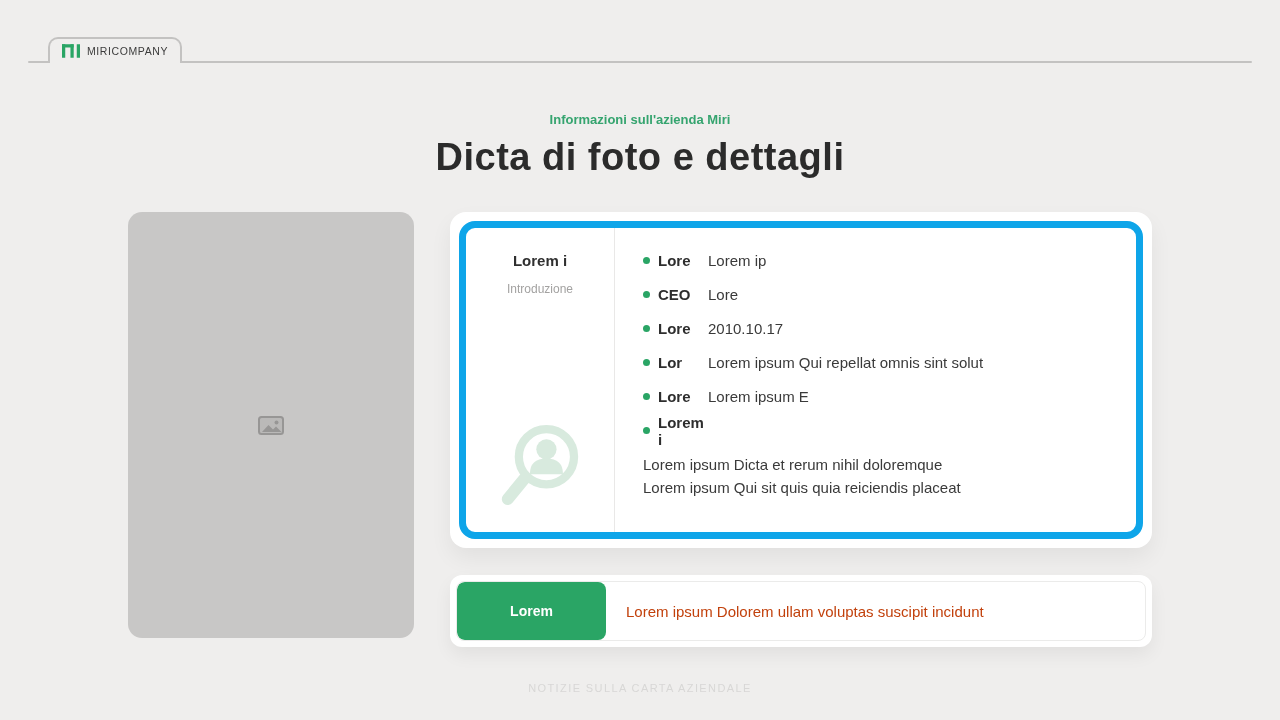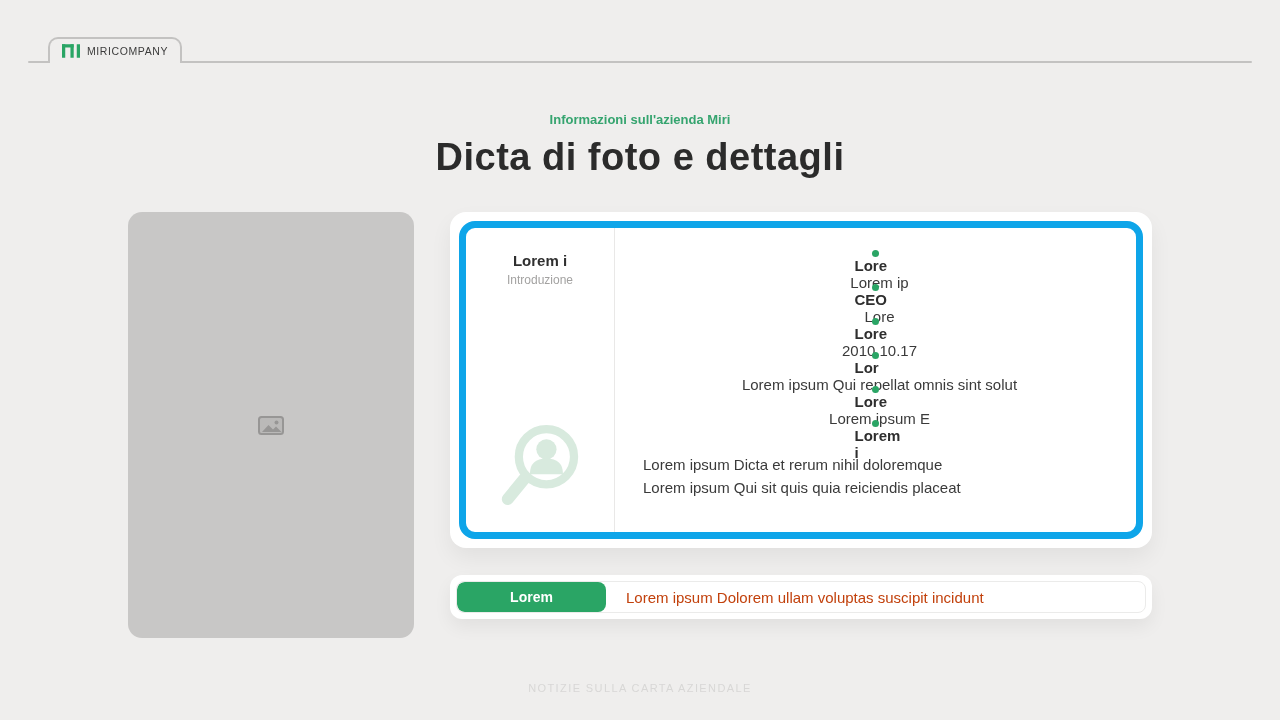--- a/index.html
+++ b/index.html
@@ -61,42 +61,42 @@
     width:100%;height:100%;
     border:7px solid #0ea5e9;border-radius:16px;
     display:flex;overflow:hidden;background:#fff;
   }
   .profile-col{
     width:148px;flex:none;
     display:flex;flex-direction:column;align-items:center;
     padding-top:22px;padding-bottom:14px;
   }
   .profile-title{font-size:15px;font-weight:700;color:#2f2f2f;line-height:21px;}
-  .profile-subtitle{font-size:12px;color:#a3a2a1;margin-top:2px;}
+  .profile-subtitle{font-size:12px;color:#a3a2a1;margin-top:11px;}
   .profile-icon{margin-top:auto;}
   .v-divider{width:1px;background:#e9e8e7;flex:none;margin:0;}
   .detail-col{
     flex:1;padding:22px 20px 16px 28px;
   }
   .detail-row{
-    display:flex;align-items:center;height:21px;margin-bottom:13px;flex-direction:column;
+    display:flex;align-items:center;height:21px;margin-bottom:13px;
   }
   .bullet{
     width:7px;height:7px;border-radius:50%;
     background:var(--accent);flex:none;margin-right:8px;
   }
   .detail-label{
     font-size:15px;font-weight:700;color:#2e2e2e;width:50px;flex:none;
   }
   .detail-value{font-size:15px;color:var(--body-ink);}
   .paragraph{margin-top:8px;}
   .paragraph-line{font-size:15px;color:var(--body-ink);line-height:22.6px;}
   
   .cta{
-    position:absolute;left:450px;top:575px;width:702px;height:44px;
+    position:absolute;left:450px;top:575px;width:702px;height:72px;
     background:#fff;border-radius:12px;
     box-shadow:0 8px 18px rgba(0,0,0,.06);
     padding:6px;
   }
   .cta-inner{
     width:100%;height:100%;
     border:1px solid #ebebea;border-radius:8px;
     display:flex;align-items:stretch;overflow:hidden;background:#fff;
   }
   .cta-button{

